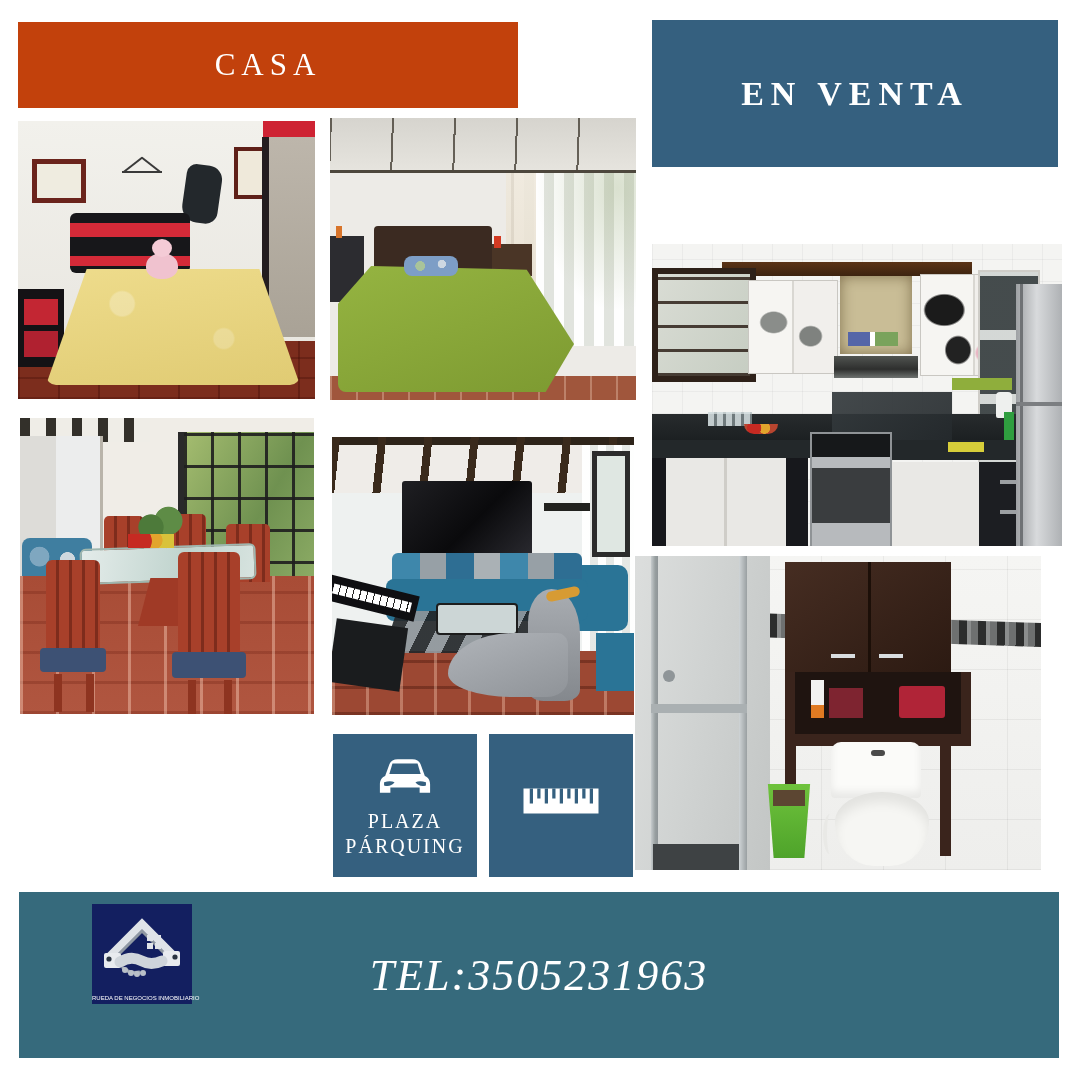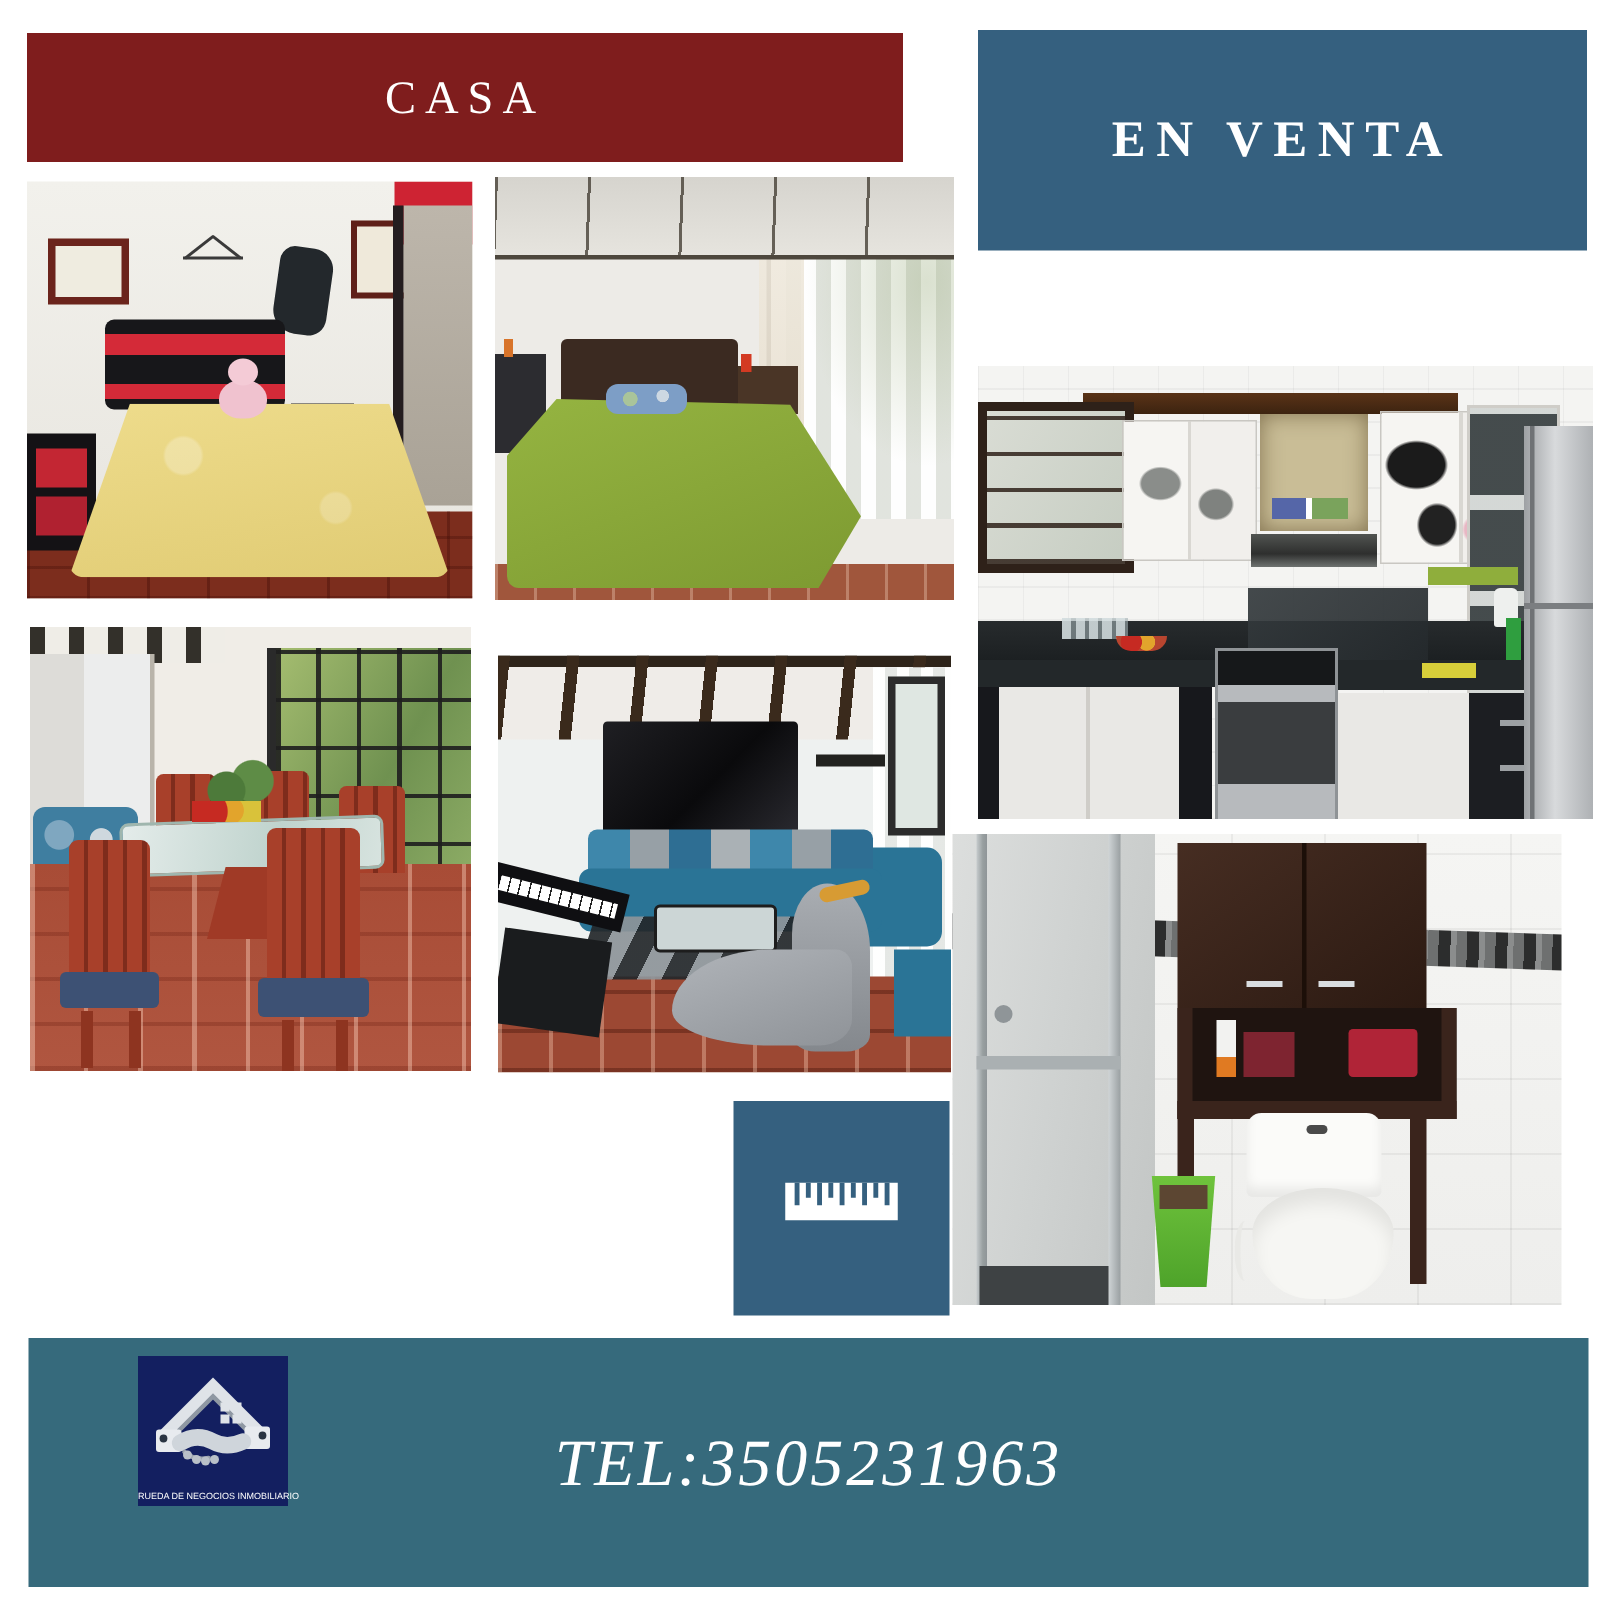--- a/index.html
+++ b/index.html
@@ -1,21 +1,21 @@
 <!DOCTYPE html>
 <html><head>
 <meta charset="utf-8">
 <style>
   html,body{margin:0;padding:0;background:#fff;}
   .canvas{position:relative;width:1080px;height:1080px;background:#fff;overflow:hidden;
           font-family:"Liberation Serif",serif;}
   .abs{position:absolute;}
 
   
-  .top-banner{position:absolute;left:18px;top:22px;width:584px;height:86px;background:#7f1d1d;
+  .top-banner{position:absolute;left:18px;top:22px;width:500px;height:86px;background:#c2410c;
               display:flex;align-items:center;justify-content:center;}
   .top-banner span{color:#fff;font-size:31px;letter-spacing:6px;}
   .price-box{position:absolute;left:652px;top:20px;width:406px;height:147px;background:#35607f;
              display:flex;flex-direction:column;align-items:center;justify-content:center;color:#fff;font-weight:bold;}
   .price-label{font-size:34px;letter-spacing:7px;line-height:38px;}
   .price-value{font-size:62px;letter-spacing:1px;line-height:64px;}
 
   
   .feature-box{position:absolute;top:734px;width:144px;height:143px;background:#35607f;
                display:flex;flex-direction:column;align-items:center;justify-content:center;gap:10px;}
@@ -383,20 +383,29 @@
     <div class="abs p6-legL"></div>
     <div class="abs p6-legR"></div>
     <div class="abs p6-tank"></div>
     <div class="abs p6-hose"></div>
     <div class="abs p6-bowl"></div>
     <div class="abs p6-bin"></div>
   </div>
 
 
 
+  <div class="feature-box fb3">
+    <svg class="feature-icon" width="68" height="46" viewBox="0 0 64 44">
+      <path fill="#fff" d="M8 38 v-8 c0 -4 2 -7 5 -8 l4 -11 c1 -3 4 -5 8 -5 h14 c4 0 7 2 8 5 l4 11 c3 1 5 4 5 8 v8 h-10 v-5 h-28 v5 z"></path>
+      <path fill="#35607f" d="M20 10 h24 l3 10 h-30 z"></path>
+      <path fill="#35607f" d="M12 28 q6 -2 10 0 q-4 5 -10 3 z"></path>
+      <path fill="#35607f" d="M52 28 q-6 -2 -10 0 q4 5 10 3 z"></path>
+    </svg>
+    <div class="feature-label">PLAZA PÁRQUING</div>
+  </div>
 
   <div class="feature-box fb4">
     <svg class="feature-icon" width="80" height="36" viewBox="0 0 64 28">
       <rect x="2" y="4" width="60" height="20" fill="#fff"></rect>
       <rect x="7" y="4" width="2.6" height="12" fill="#35607f"></rect>
       <rect x="13" y="4" width="2.6" height="8" fill="#35607f"></rect>
       <rect x="19" y="4" width="2.6" height="12" fill="#35607f"></rect>
       <rect x="25" y="4" width="2.6" height="8" fill="#35607f"></rect>
       <rect x="31" y="4" width="2.6" height="12" fill="#35607f"></rect>
       <rect x="37" y="4" width="2.6" height="8" fill="#35607f"></rect>

